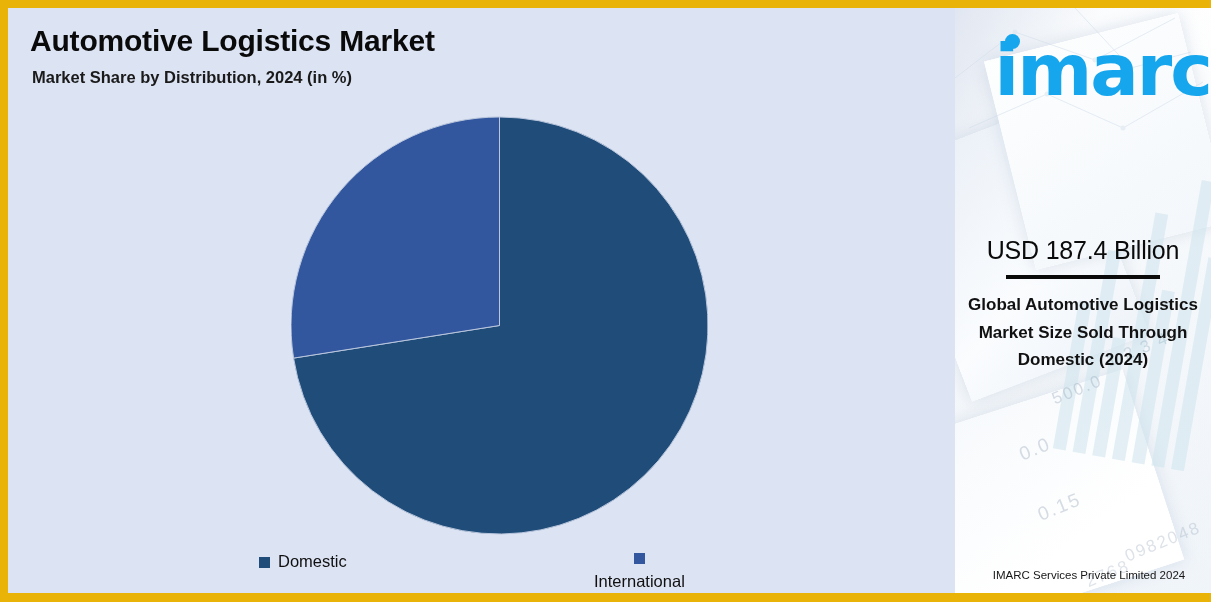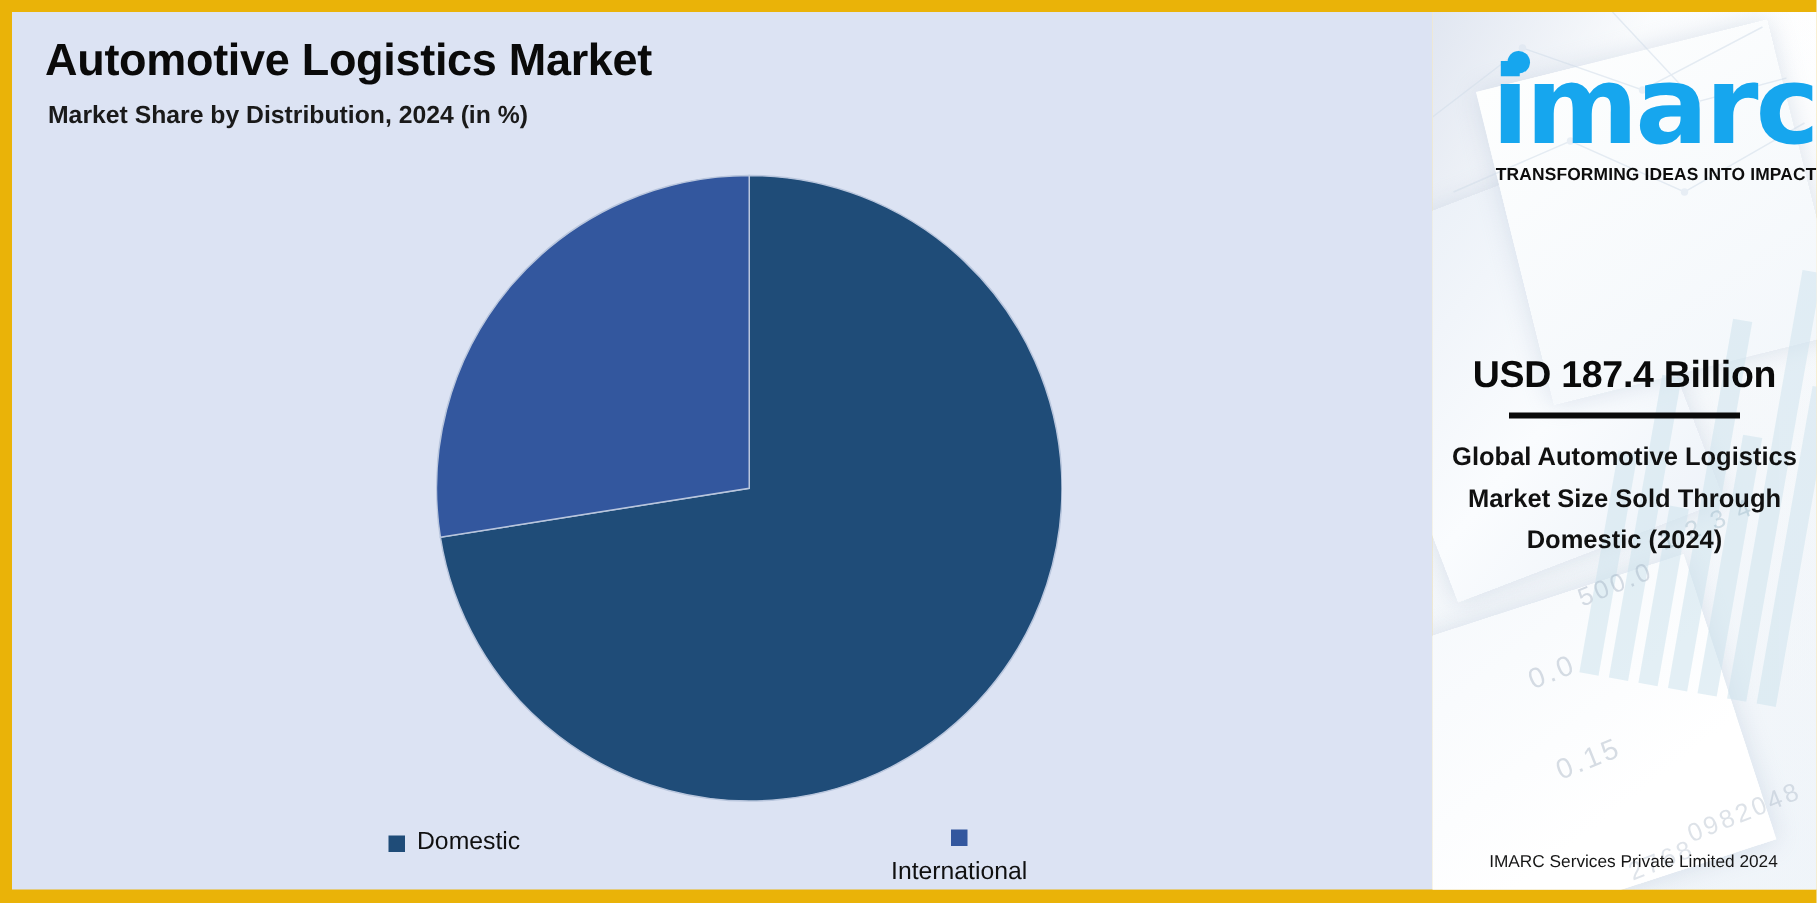--- a/index.html
+++ b/index.html
@@ -208,21 +208,21 @@
   
   .stat-block {
     position: absolute;
     left: 0;
     top: 228px;
     width: 256px;
     text-align: center;
   }
   .stat-value {
     font-size: 25px;
-    font-weight: bold;
+    font-weight: normal;
     color: #0a0a0a;
     letter-spacing: -0.2px;
   }
   .stat-rule {
     width: 154px;
     height: 4px;
     background: #0a0a0a;
     margin: 10px auto 12px auto;
   }
   .stat-desc {
@@ -316,21 +316,20 @@
       <div class="bg-digits d3">0.15</div>
       <div class="bg-digits d5">0982048</div>
       <div class="bg-digits d6">2768</div>
     </div>
 
     <div class="logo-block">
       <div class="logo-mark">
         <span class="logo-dot"></span>
         <span class="logo-word">imarc</span>
       </div>
-      <div class="logo-tagline">TRANSFORMING IDEAS INTO IMPACT</div>
     </div>
 
     <div class="stat-block">
       <div class="stat-value">USD 187.4 Billion</div>
       <div class="stat-rule"></div>
       <div class="stat-desc">Global Automotive Logistics Market Size Sold Through Domestic (2024)</div>
     </div>
 
     <div class="copyright">
       <div class="copyright-line2">IMARC Services Private Limited 2024</div>

